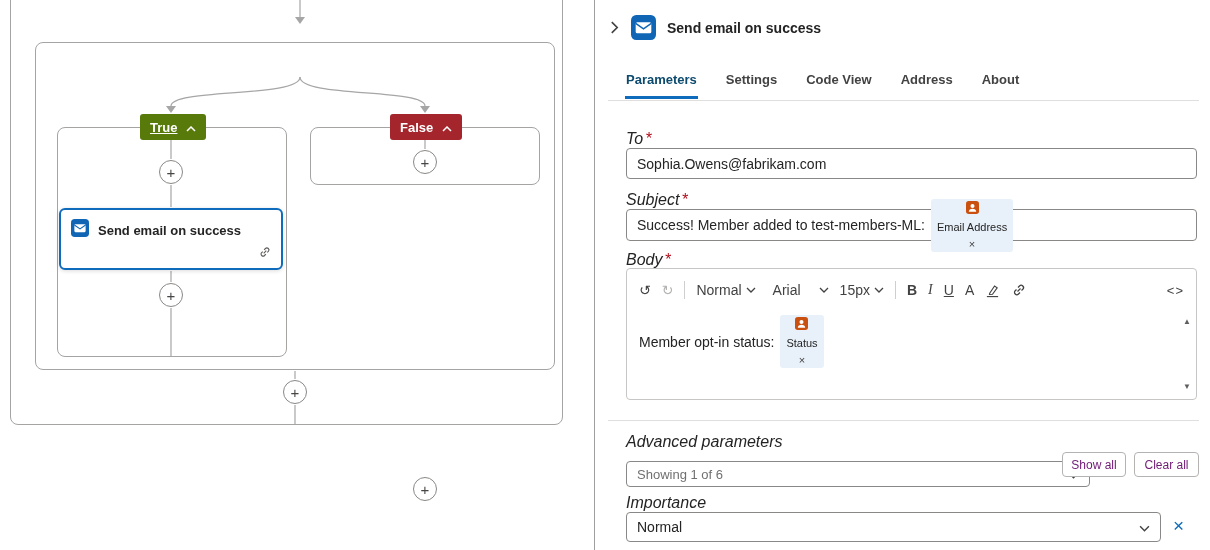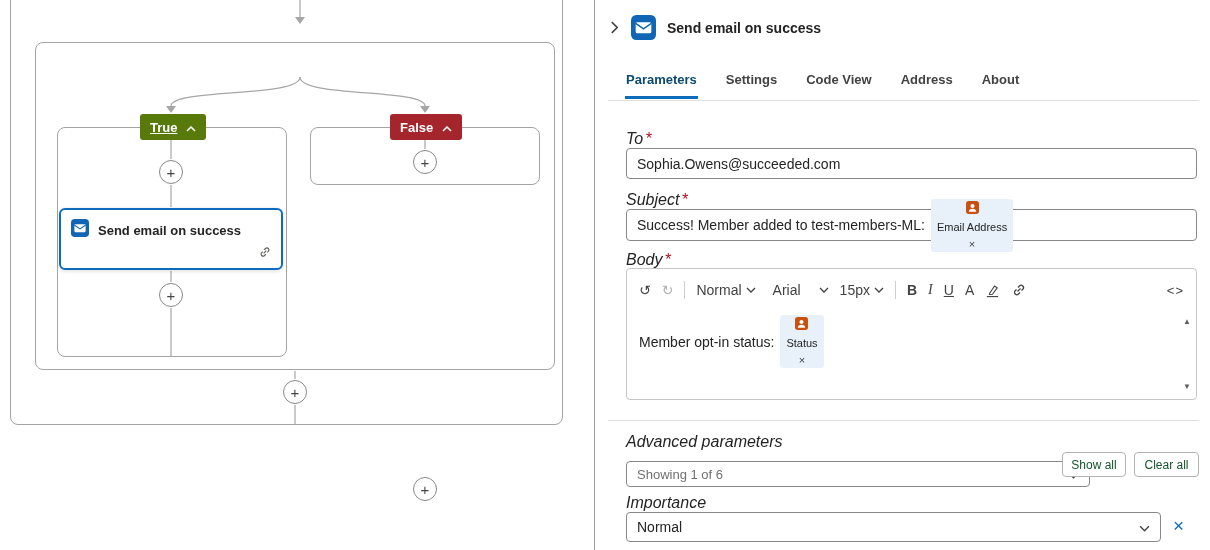--- a/index.html
+++ b/index.html
@@ -70,21 +70,21 @@
   .rte-code { margin-left:auto; font-size:13px; letter-spacing:1px; }
   .rte-content { position:absolute; left:12px; top:46px; right:24px; font-size:14px; color:#242424; display:flex; align-items:center; gap:6px; }
   .rte-scroll-up { position:absolute; right:5px; top:48px; font-size:8px; color:#605e5c; cursor:pointer; }
   .rte-scroll-down { position:absolute; right:5px; bottom:8px; font-size:8px; color:#605e5c; cursor:pointer; }
 
   .dropdown { position:absolute; background:#fff; border:1px solid #8a8886; border-radius:4px; display:flex; align-items:center; padding:0 10px; cursor:pointer; }
   .adv-dropdown { left:30px; top:461px; width:464px; height:26px; font-size:13px; color:#707070; }
   .imp-dropdown { left:30px; top:512px; width:535px; height:30px; font-size:14px; color:#242424; }
   .dd-chevron { margin-left:auto; }
 
-  .small-btn { position:absolute; top:452px; height:25px; border:1px solid #b5b3b1; border-radius:4px; background:#fff; font-size:12px; color:#14532d; display:flex; align-items:center; justify-content:center; cursor:pointer; }
+  .small-btn { position:absolute; top:452px; height:25px; border:1px solid #b5b3b1; border-radius:4px; background:#fff; font-size:12px; color:#701a75; display:flex; align-items:center; justify-content:center; cursor:pointer; }
   .btn-show-all { left:466px; width:64px; }
   .btn-clear-all { left:538px; width:65px; }
 
   .imp-clear { position:absolute; left:577px; top:515px; font-size:19px; color:#0f6cbd; cursor:pointer; }
   .lbl-to { top:130px; } .lbl-subject { top:191px; } .lbl-body { top:251px; }
   .lbl-adv { top:433px; } .lbl-imp { top:494px; }
 </style>
 </head>
 <body>
 
@@ -190,21 +190,21 @@
       <div class="tab">Address</div>
       <div class="tab">About</div>
     </div>
 
     <div class="hdivider div1"></div>
 
     <div class="field-label lbl-to">
       <span>To</span><span class="req">*</span>
     </div>
     <div class="text-input to-input">
-      <span>Sophia.Owens@succeeded.com</span>
+      <span>Sophia.Owens@fabrikam.com</span>
     </div>
 
     <div class="field-label lbl-subject">
       <span>Subject</span><span class="req">*</span>
     </div>
     <div class="text-input subject-input">
       <span>Success! Member added to test-members-ML:</span>
       <span class="token-pill">
         <span>
           <svg width="13" height="13" viewBox="0 0 14 14">

